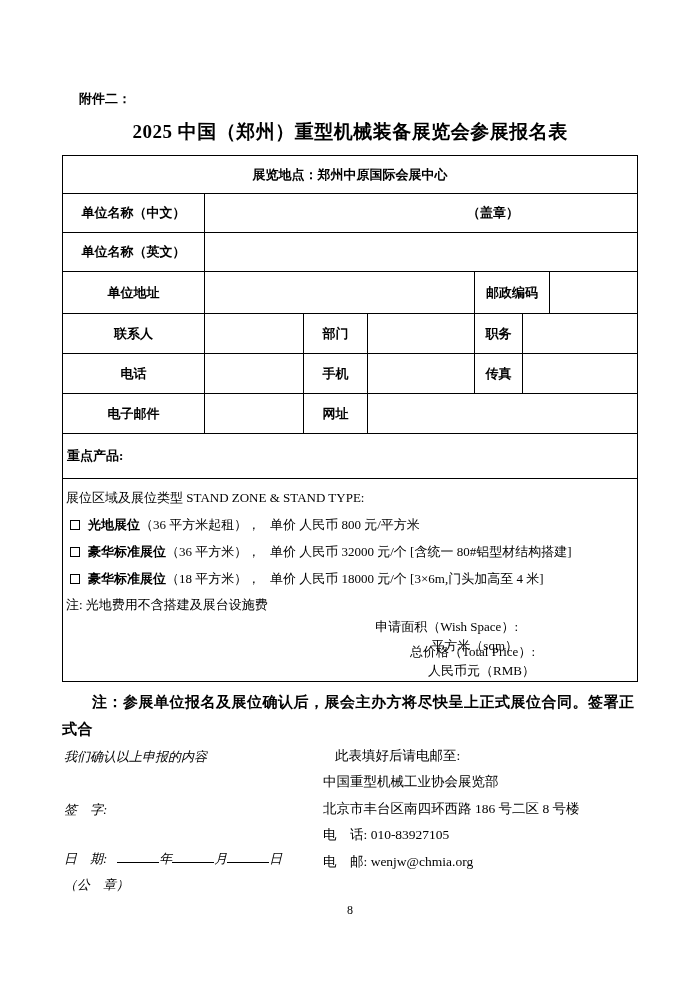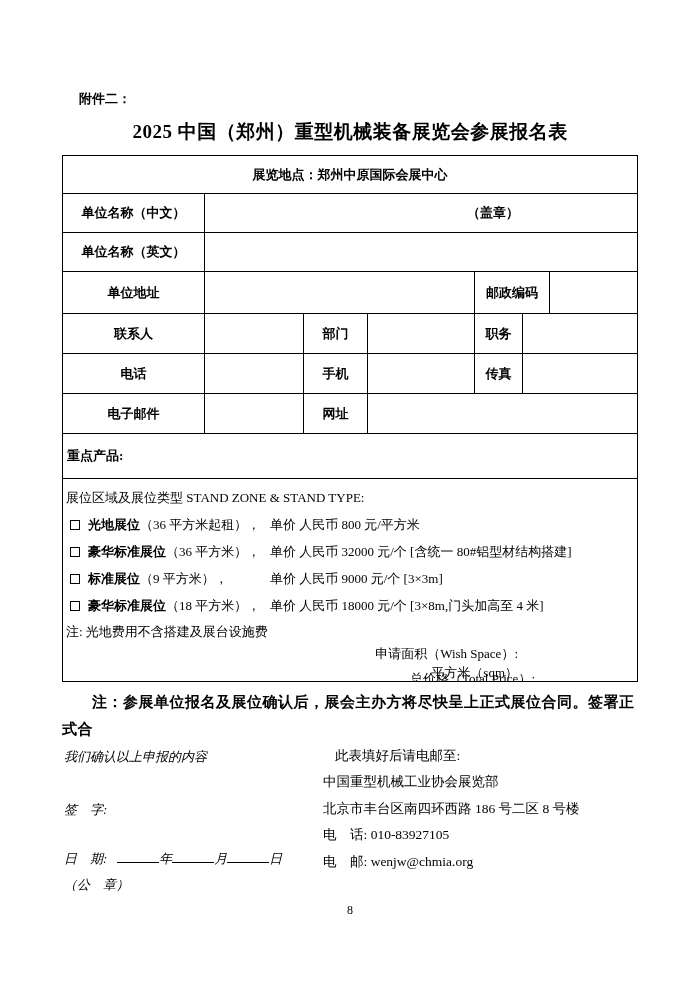--- a/index.html
+++ b/index.html
@@ -119,30 +119,25 @@
         <span class="opt-name"><b>光地展位</b><span>（36 平方米起租），</span></span>
         <span>单价 人民币 800 元/平方米</span>
       </div>
 
       <div class="opt-line">
         <span class="cbx"></span>
         <span class="opt-name"><b>豪华标准展位</b><span>（36 平方米），</span></span>
         <span>单价 人民币 32000 元/个 [含统一 80#铝型材结构搭建]</span>
       </div>
 
-      <div class="opt-line">
-        <span class="cbx"></span>
-        <span class="opt-name"><b>标准展位</b><span>（9 平方米），</span></span>
-        <span>单价 人民币 9000 元/个 [3×3m]</span>
-      </div>
 
       <div class="opt-line">
         <span class="cbx"></span>
         <span class="opt-name"><b>豪华标准展位</b><span>（18 平方米），</span></span>
-        <span>单价 人民币 18000 元/个 [3×8m,门头加高至 4 米]</span>
+        <span>单价 人民币 18000 元/个 [3×6m,门头加高至 4 米]</span>
       </div>
 
       <div class="stand-line">注: 光地费用不含搭建及展台设施费</div>
 
       <div class="fill-line fill-wish">
         <span>申请面积（Wish Space）:</span>
         <span class="blank"></span>
         <span>平方米（sqm）</span>
       </div>
 

